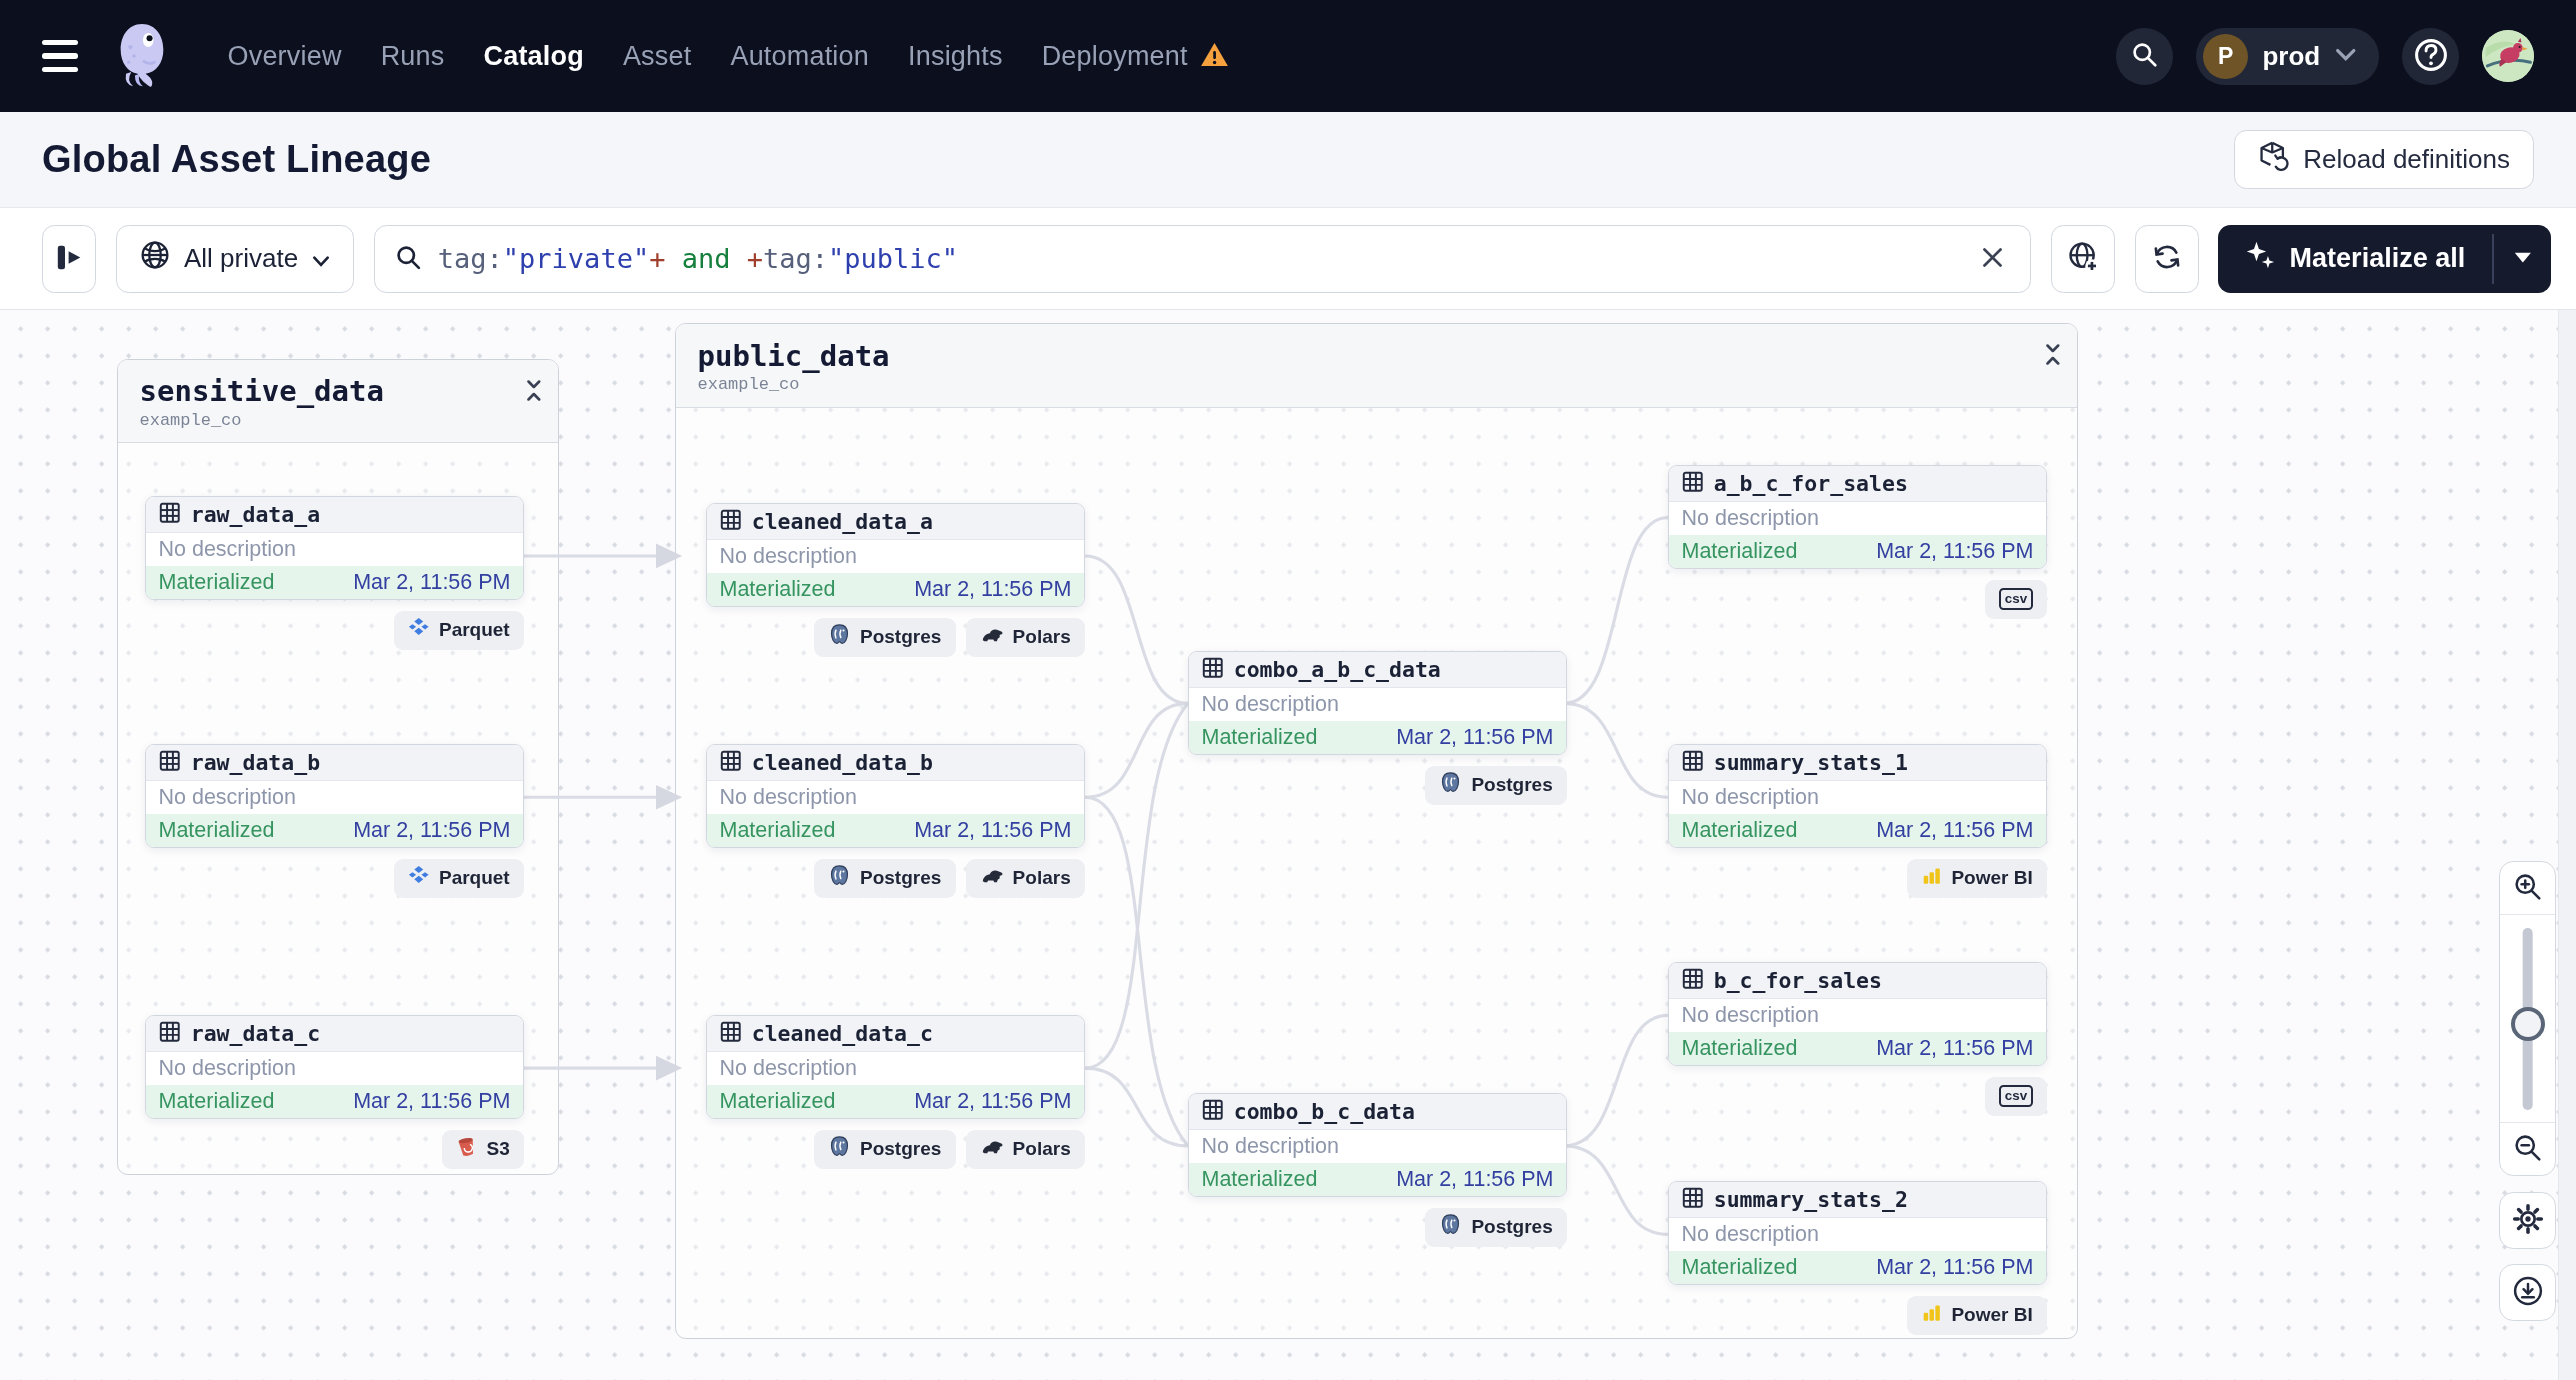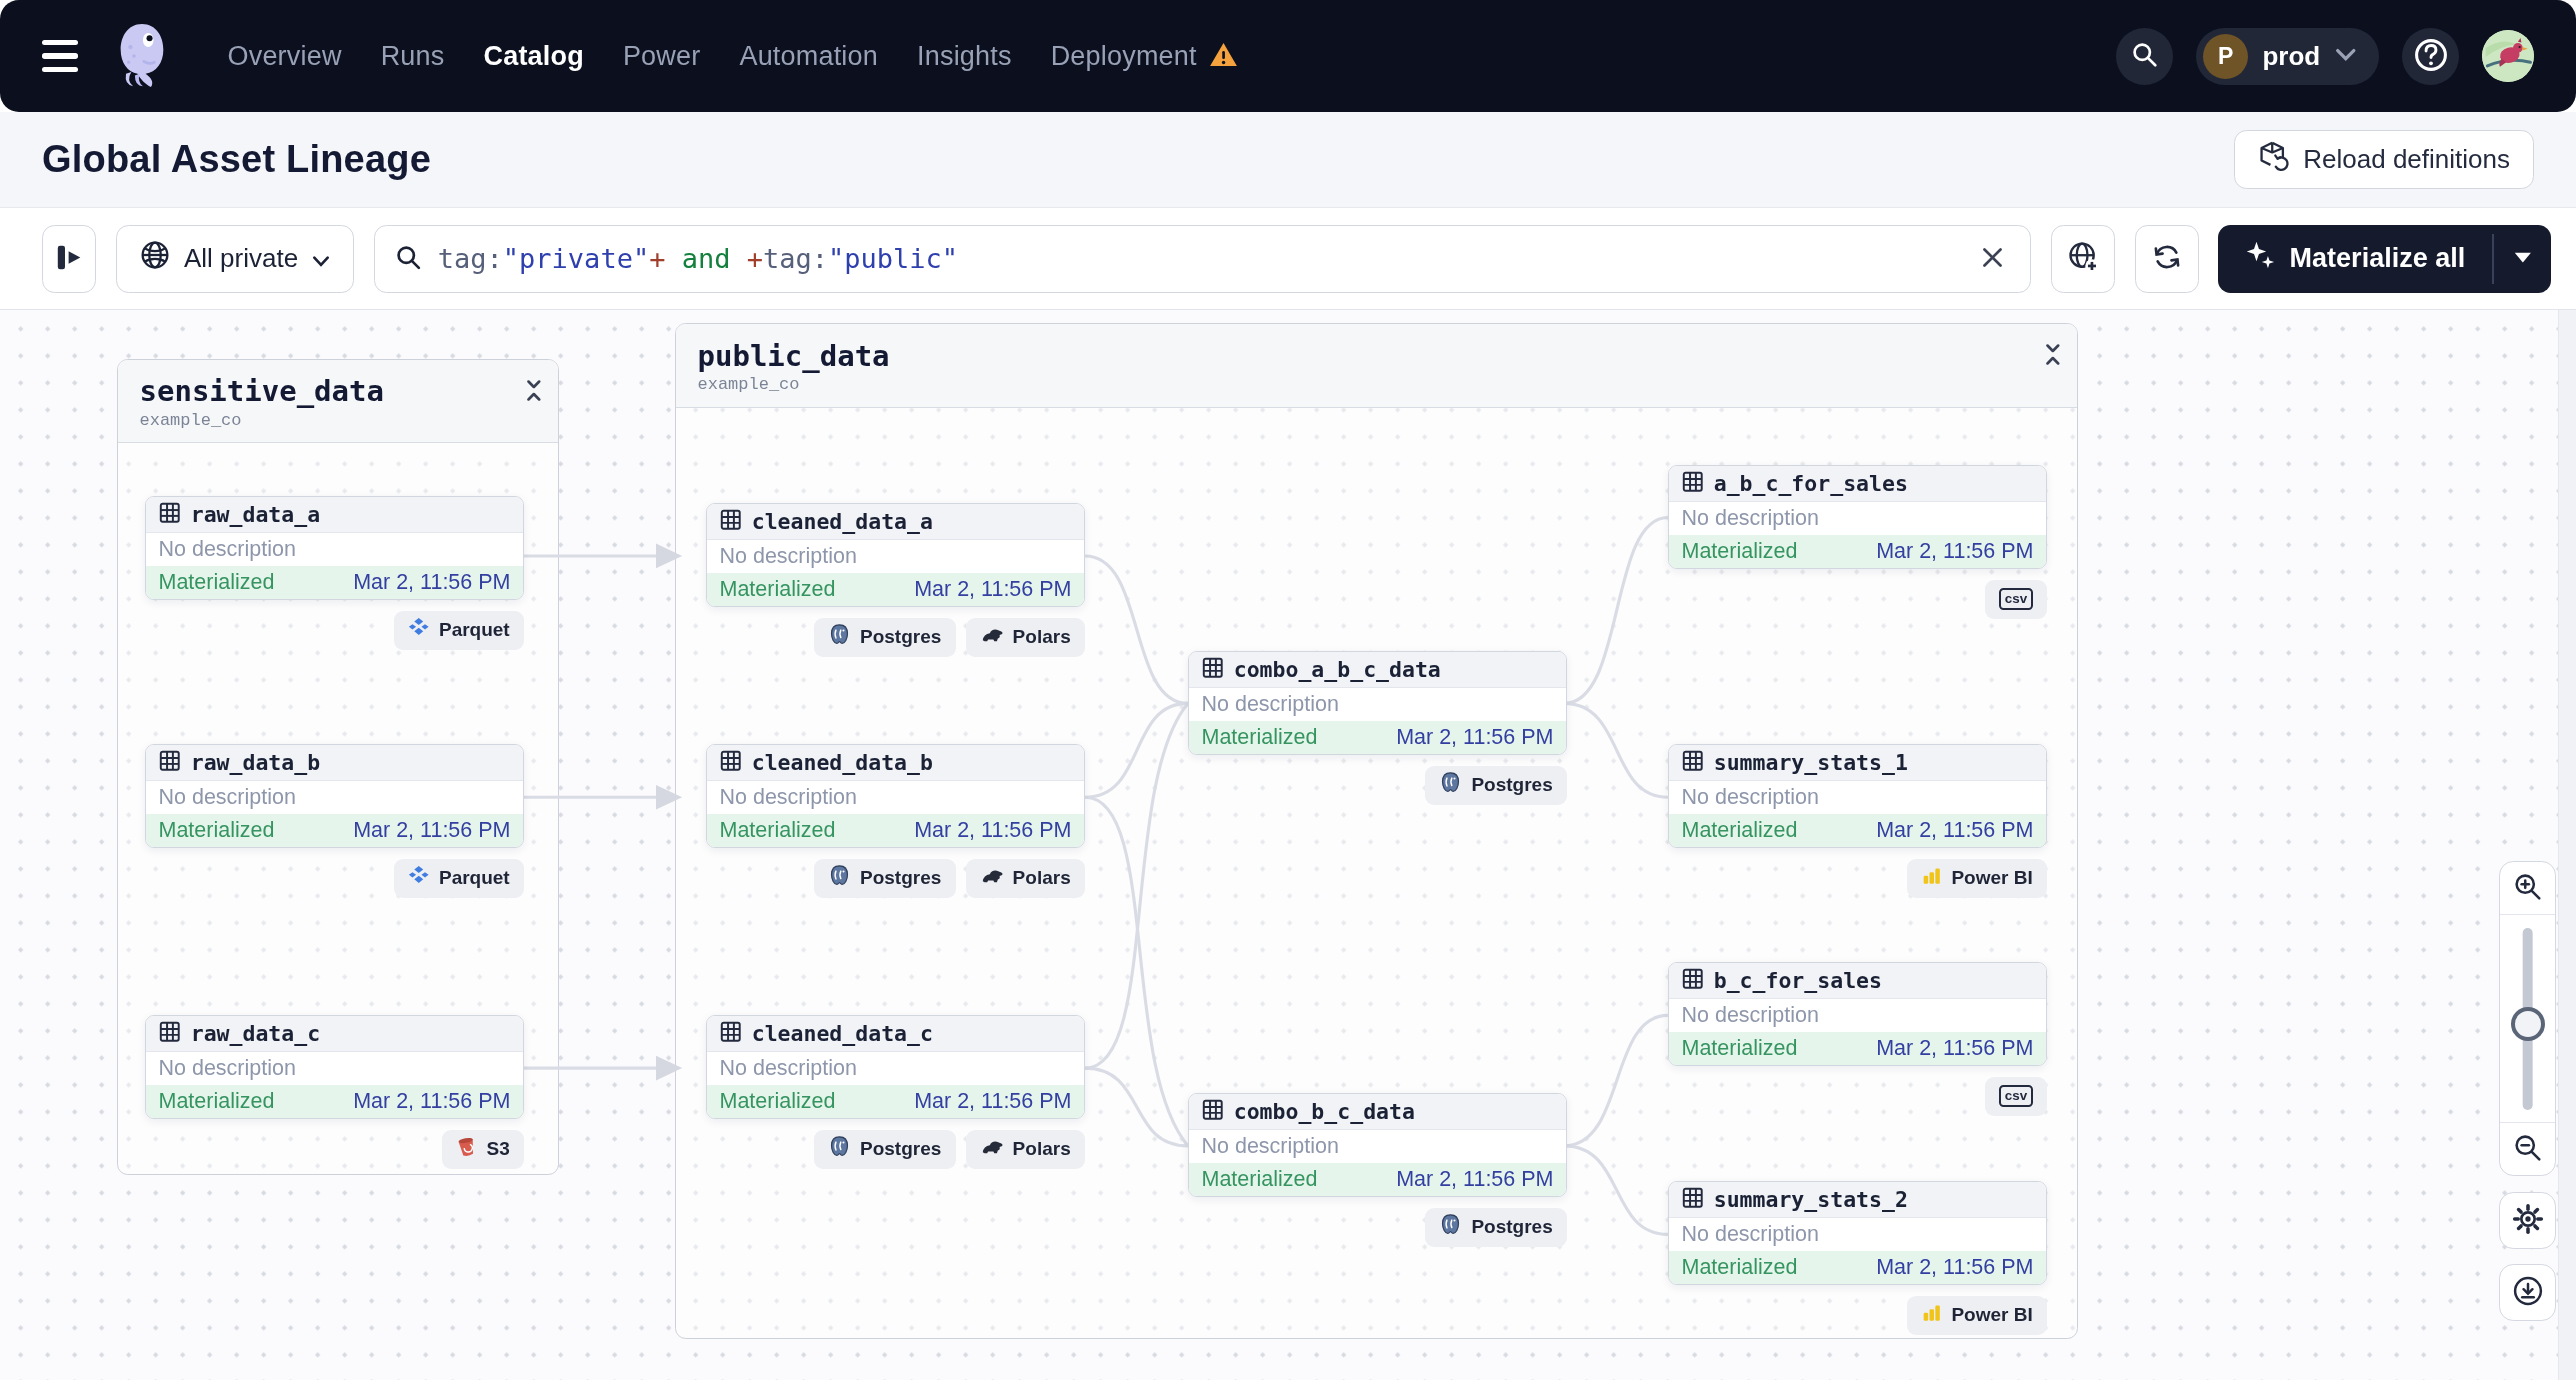--- a/index.html
+++ b/index.html
@@ -2,21 +2,21 @@
 <html style="font-size:14.3px"><head>
 <meta charset="utf-8">
 <style>
   * { margin:0; padding:0; box-sizing:border-box; }
   html,body { width:2576px; height:1380px; overflow:hidden; background:#fff;
               font-family:"Liberation Sans", sans-serif; }
   .app { position:relative; width:2576px; height:1380px; }
 
   
   .topnav { height:112px; background:#0b0f1e; display:flex; align-items:center;
-            justify-content:space-between; padding:0 42px;border-radius:19px; }
+            justify-content:space-between; padding:0 42px; }
   .nav-left { display:flex; align-items:center; gap:18px; }
   .hamburger { width:41px; height:41px; background:none; border:none; cursor:pointer;
                display:flex; flex-direction:column; justify-content:center; gap:8px; }
   .hamburger span { display:block; width:36px; height:5.4px; background:#fff; border-radius:2.7px; }
   .logo { width:64px; height:72px; margin:0 12.5px 0 9px; }
   .nav-links { display:flex; align-items:center; gap:39px; margin-left:23px; }
   .nav-link { font-size:27px; color:#98a1b5; text-decoration:none; font-weight:500; letter-spacing:0.2px; }
   .nav-link.active { color:#ffffff; font-weight:650; }
   .nav-deploy { display:flex; align-items:center; gap:12.5px; }
   .nav-right { display:flex; align-items:center; gap:23px; }
@@ -128,21 +128,21 @@
           <circle cx="23" cy="30" r="2.4" fill="#b3b4ea"></circle>
           <circle cx="27" cy="40" r="2.0" fill="#b3b4ea"></circle>
           <circle cx="21" cy="47" r="1.8" fill="#b3b4ea"></circle>
           <path d="M38 46 q6 4 12 1" stroke="#b3b4ea" stroke-width="3" fill="none" stroke-linecap="round"></path>
         </svg>
       </span>
       <div class="nav-links">
         <a class="nav-link">Overview</a>
         <a class="nav-link">Runs</a>
         <a class="nav-link active">Catalog</a>
-        <a class="nav-link">Power</a>
+        <a class="nav-link">Asset</a>
         <a class="nav-link">Automation</a>
         <a class="nav-link">Insights</a>
         <span class="nav-deploy">
           <a class="nav-link">Deployment</a>
           <span>
             <svg width="29" height="25" viewBox="0 0 32 28">
                 <path d="M16 1 L31 27 H1 Z" fill="#f5a13d"></path>
                 <rect x="14.6" y="10" width="3" height="9" rx="1.5" fill="#0b0f1e"></rect>
                 <circle cx="16.1" cy="23" r="1.9" fill="#0b0f1e"></circle>
               </svg>

